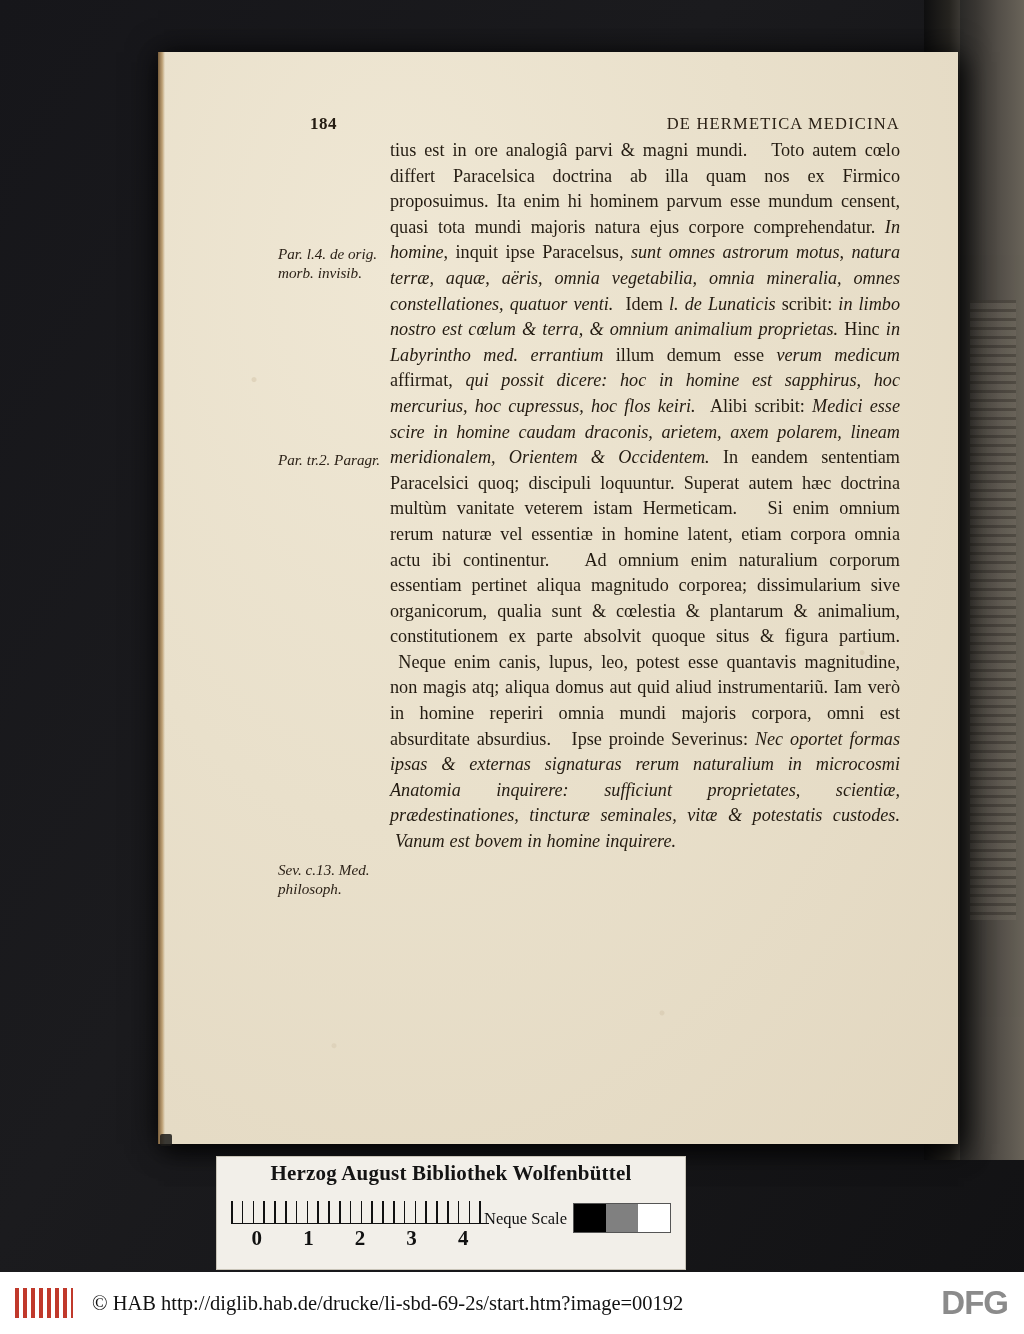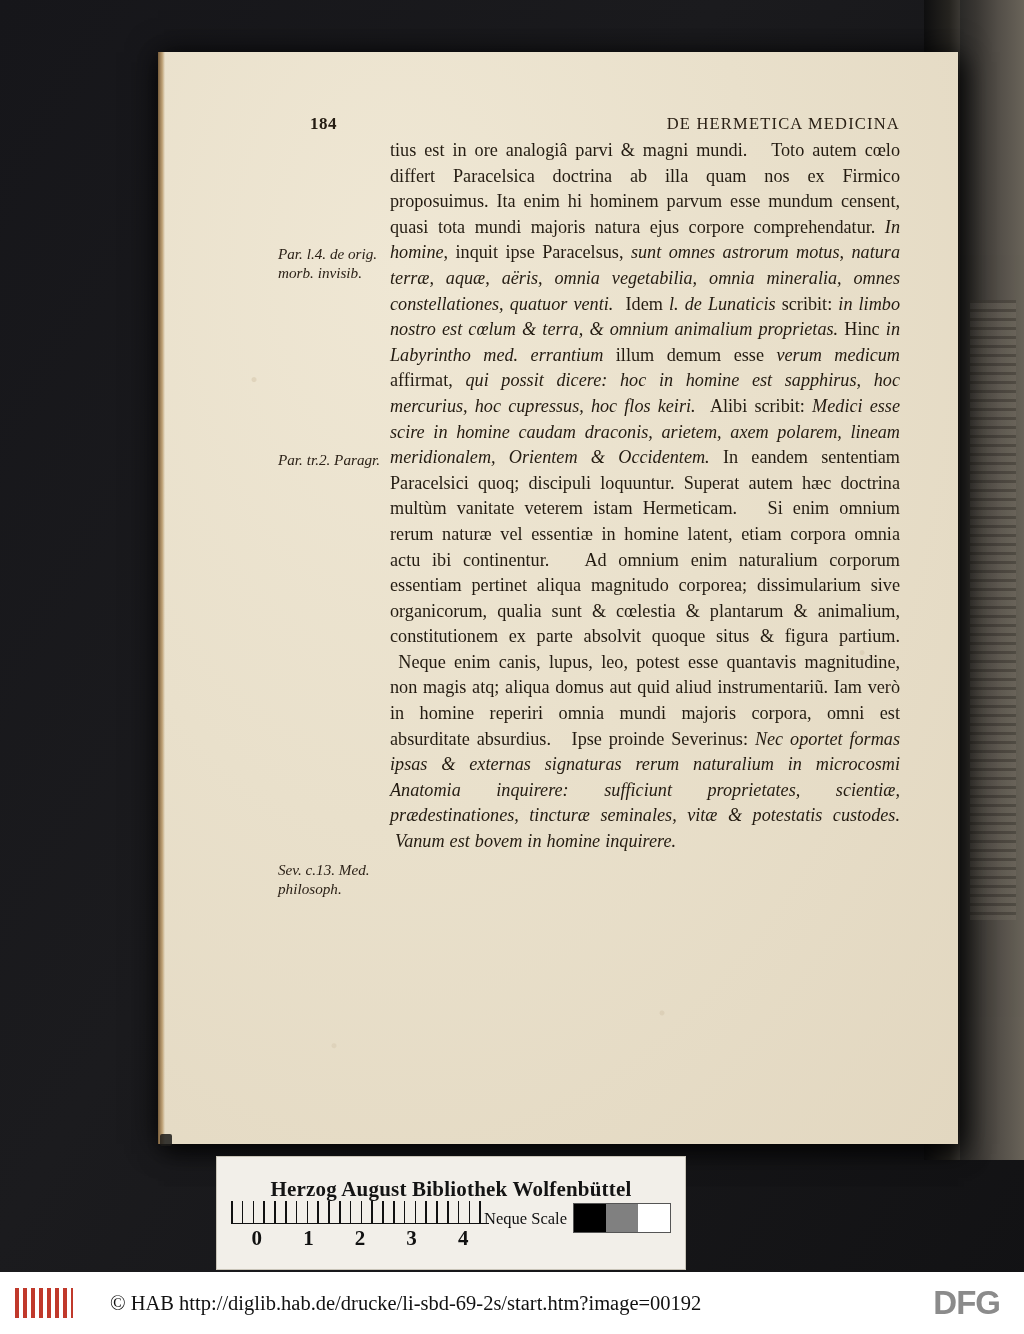--- a/index.html
+++ b/index.html
@@ -161,21 +161,21 @@
     height: 112px;
     background: #f2efe9;
     border: 1px solid #c9c4b8;
   }
   #target-title {
     text-align: center;
     font-family: "Liberation Serif", serif;
     font-weight: 700;
     font-size: 21px;
     color: #141414;
-    padding-top: 20px;
+    padding-top: 4px;
     letter-spacing: .2px;
   }
   .ruler-wrap {
     position: absolute;
     left: 14px;
     top: 44px;
     width: 258px;
   }
   .ruler-ticks {
     height: 22px;
@@ -225,29 +225,29 @@
   #hab-mark {
     width: 58px;
     height: 30px;
     margin-left: 14px;
     background: repeating-linear-gradient(90deg,
       #c0392b 0px, #c0392b 4px, #ffffff 4px, #ffffff 8px);
     border: 1px solid #ffffff;
   }
   #footer-text {
     flex: 1;
-    padding-left: 36px;
+    padding-left: 18px;
     font-family: "Liberation Serif", serif;
     font-size: 20.5px;
     color: #111;
     white-space: nowrap;
     overflow: hidden;
   }
   #dfg-logo {
-    margin-right: 24px;
+    margin-right: 16px;
     font-family: "Liberation Sans", sans-serif;
     font-weight: 700;
     font-size: 33px;
     letter-spacing: -1px;
     color: #8b8b8b;
   }
 </style>
 </head>
 <body>
 

